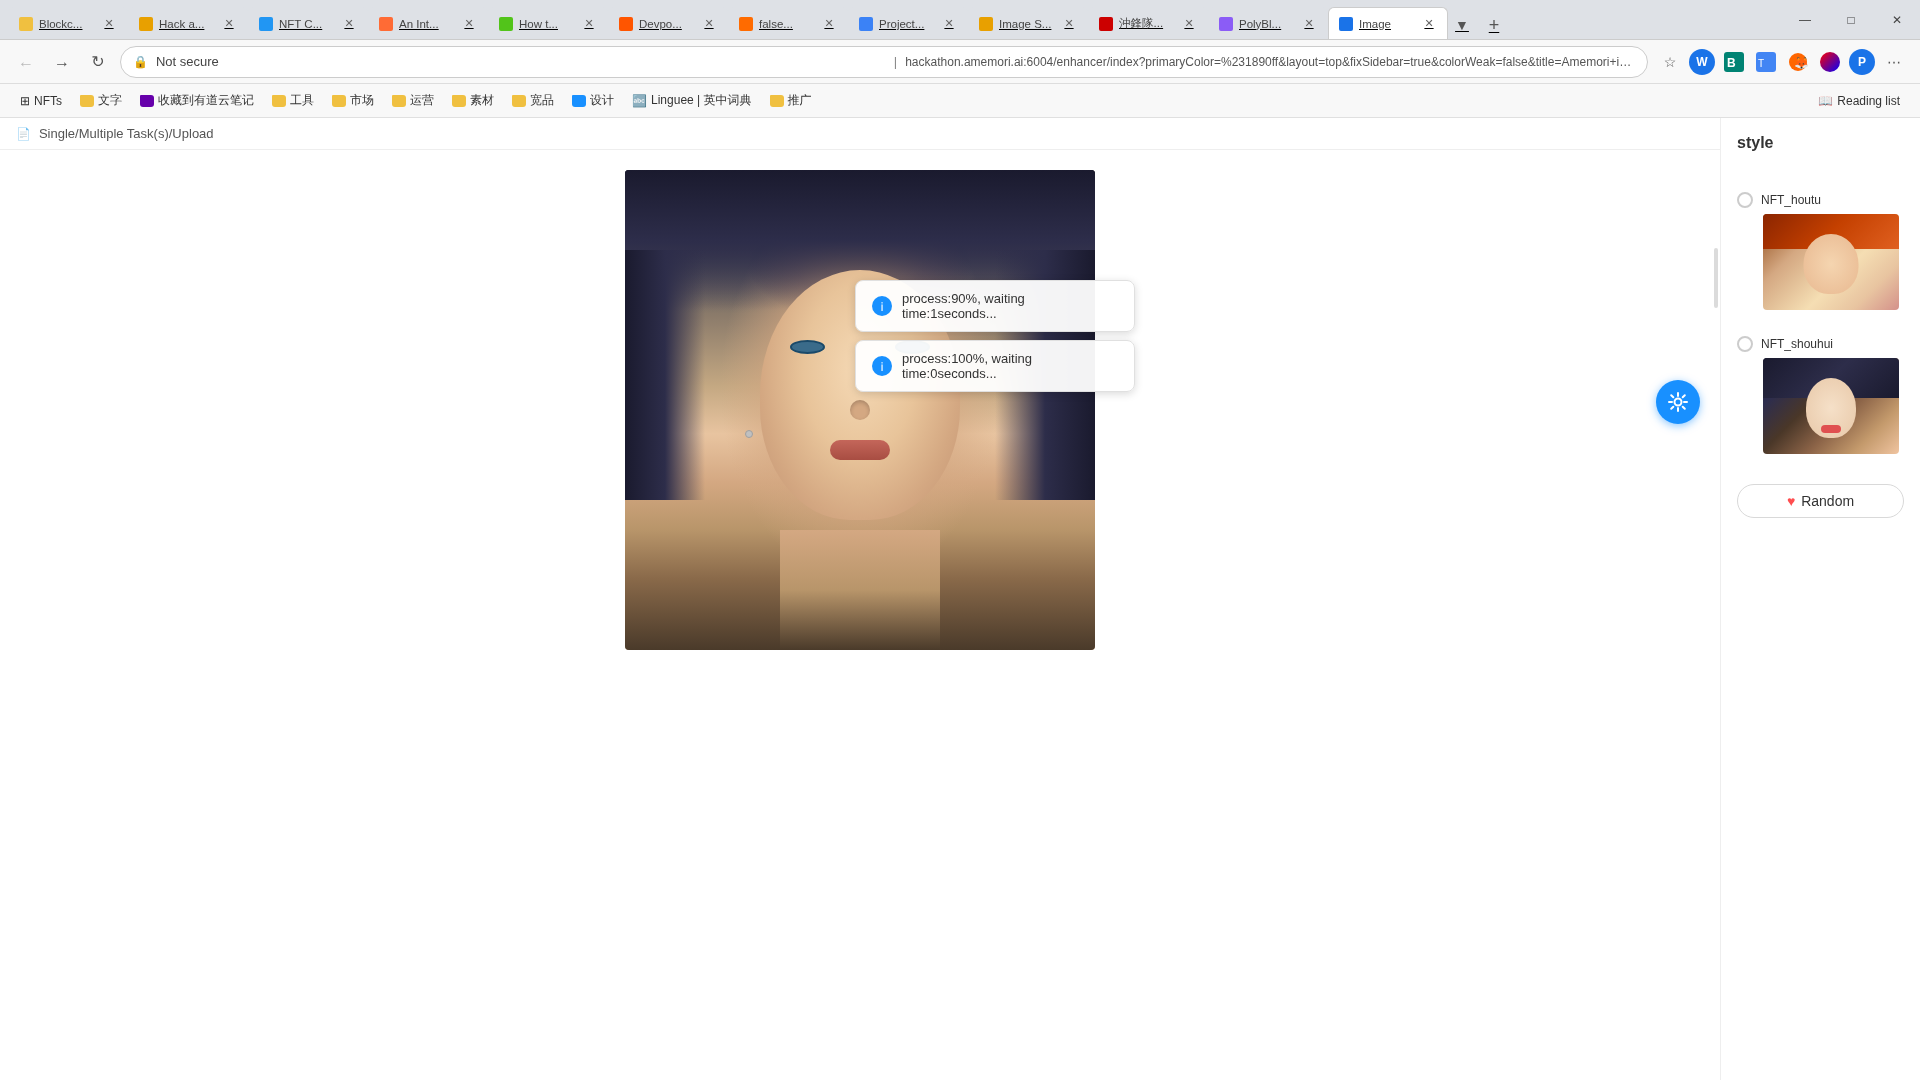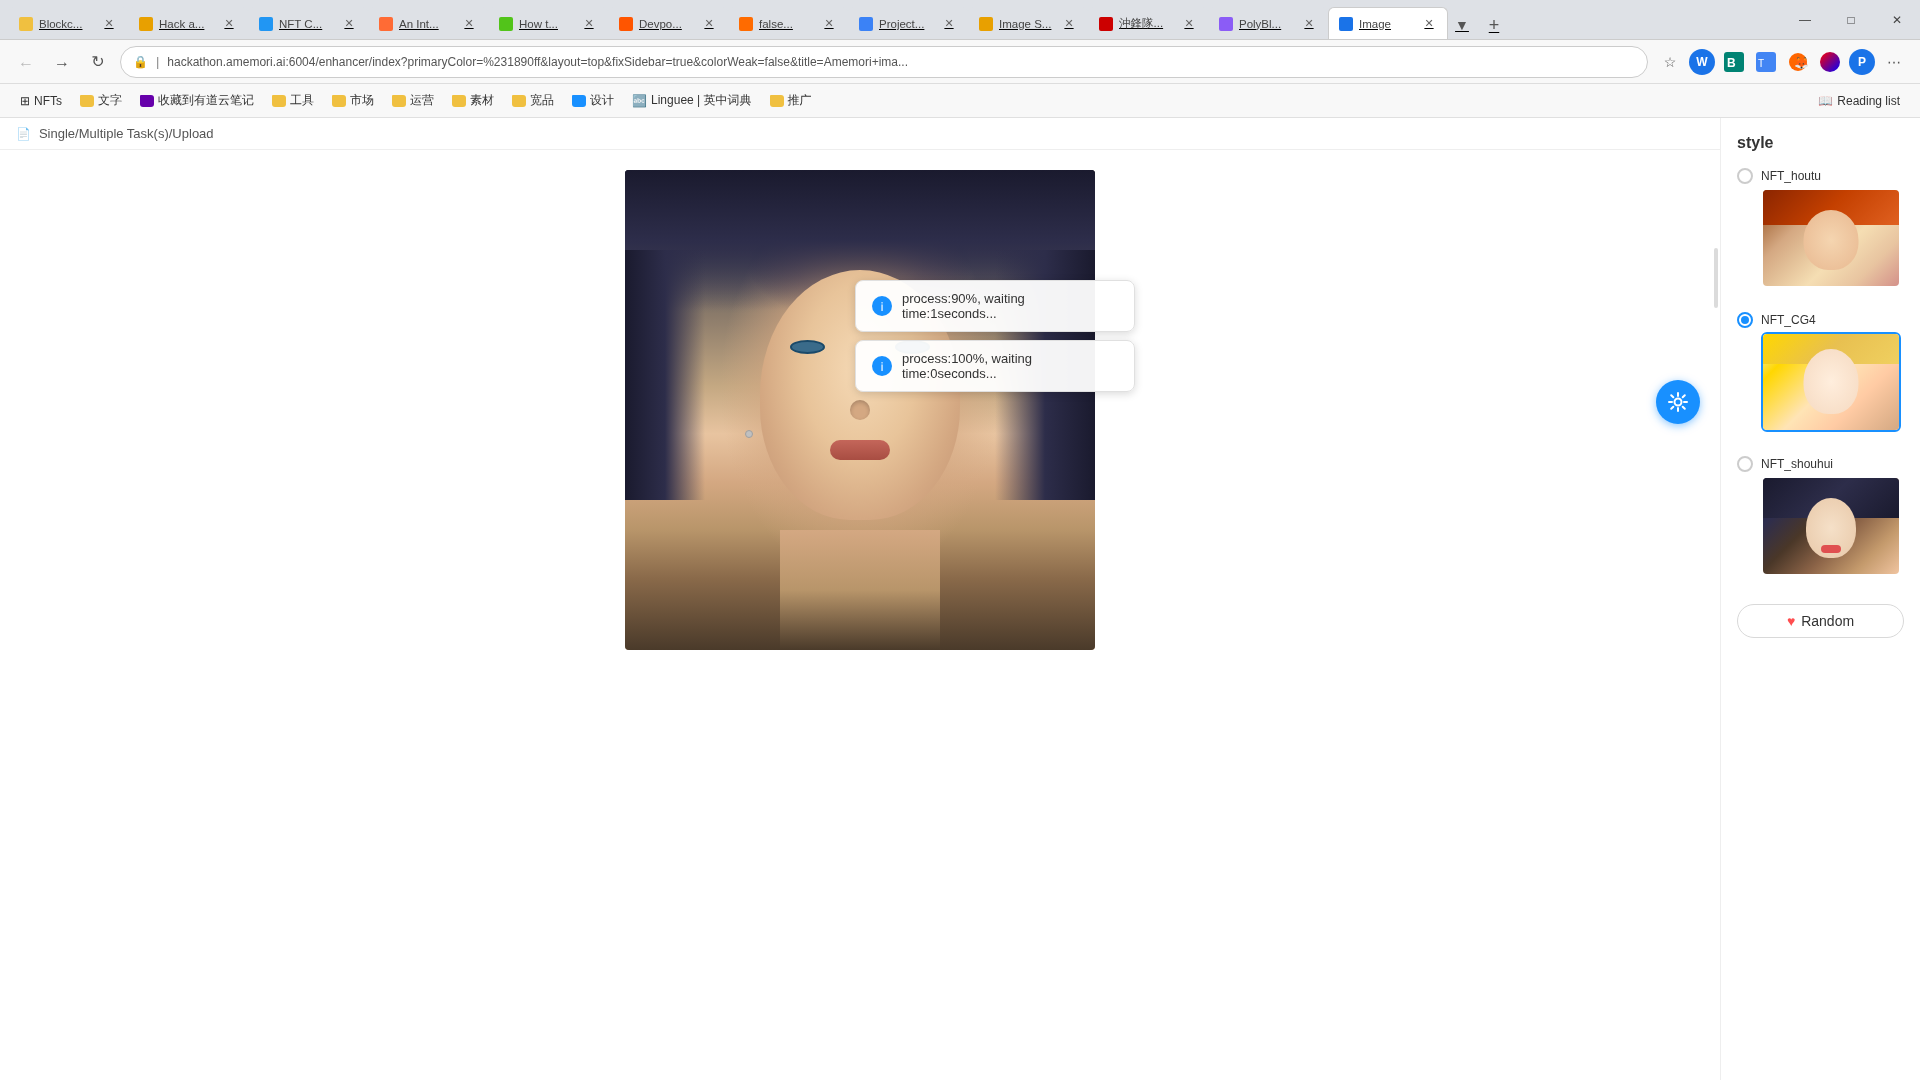--- a/index.html
+++ b/index.html
@@ -134,21 +134,21 @@
     }
 
     
     .right-sidebar {
       width: 200px; background: #fff; border-left: 1px solid #eee;
       display: flex; flex-direction: column; padding: 16px; gap: 16px; flex-shrink: 0;
       overflow-y: auto;
     }
 
     .sidebar-section-title {
-      font-size: 16px; font-weight: 600; color: #333; margin-bottom: 0;
+      font-size: 16px; font-weight: 600; color: #333; margin-bottom: 24px;
     }
 
     .style-item { display: flex; flex-direction: column; gap: 4px; margin-bottom: 8px; }
 
     .style-item-header {
       display: flex; align-items: center; gap: 8px;
     }
 
     .radio-btn {
       width: 16px; height: 16px; border-radius: 50%; border: 2px solid #ccc;
@@ -303,20 +303,21 @@
       <div class="win-btn close">✕</div>
     </div>
   </div>
 
   <div class="nav-bar">
     <div class="nav-btn disabled">←</div>
     <div class="nav-btn">→</div>
     <div class="nav-btn">↻</div>
     <div class="address-bar">
       <span class="lock-icon">🔒</span>
+      <span class="address-text">Not secure</span>
       <span style="font-size:13px;color:#888;"> | </span>
       <span class="address-text" style="font-size:12px;color:#555;">hackathon.amemori.ai:6004/enhancer/index?primaryColor=%231890ff&amp;layout=top&amp;fixSidebar=true&amp;colorWeak=false&amp;title=Amemori+ima...</span>
     </div>
     <div class="nav-actions">
       <div class="nav-action-btn">☆</div>
       <div class="nav-action-btn">
         <div class="profile-circle">W</div>
       </div>
       <div class="nav-action-btn">
 
@@ -460,33 +461,20 @@
         </div>
         <div class="style-thumbnail">
           <div class="thumb-1" style="position:relative;">
 
             <div style="position:absolute;top:0;left:0;right:0;height:35px;background:linear-gradient(135deg,#8b2500,#c44000,#e06020);"></div>
             <div style="position:absolute;top:20px;left:50%;transform:translateX(-50%);width:55px;height:60px;border-radius:50% 50% 45% 45%;background:radial-gradient(ellipse,#f5d5b0,#e8b890);"></div>
           </div>
         </div>
       </div>
 
-      <div class="style-item">
-        <div class="style-item-header">
-          <div class="radio-btn selected"></div>
-          <span class="style-label">NFT_CG4</span>
-        </div>
-        <div class="style-thumbnail selected">
-          <div class="thumb-2" style="position:relative;">
-
-            <div style="position:absolute;top:0;left:0;right:0;height:30px;background:linear-gradient(135deg,#ffd700,#e8c050,#f0d060);"></div>
-            <div style="position:absolute;top:15px;left:50%;transform:translateX(-50%);width:55px;height:65px;border-radius:50% 50% 45% 45%;background:radial-gradient(ellipse,#ffeedd,#f5d9c0);"></div>
-          </div>
-        </div>
-      </div>
 
       <div class="style-item">
         <div class="style-item-header">
           <div class="radio-btn"></div>
           <span class="style-label">NFT_shouhui</span>
         </div>
         <div class="style-thumbnail">
           <div class="thumb-3" style="position:relative;">
 
             <div style="position:absolute;top:0;left:0;right:0;height:40px;background:linear-gradient(135deg,#1a1a2e,#2d2d4a,#1a1a2e);"></div>

